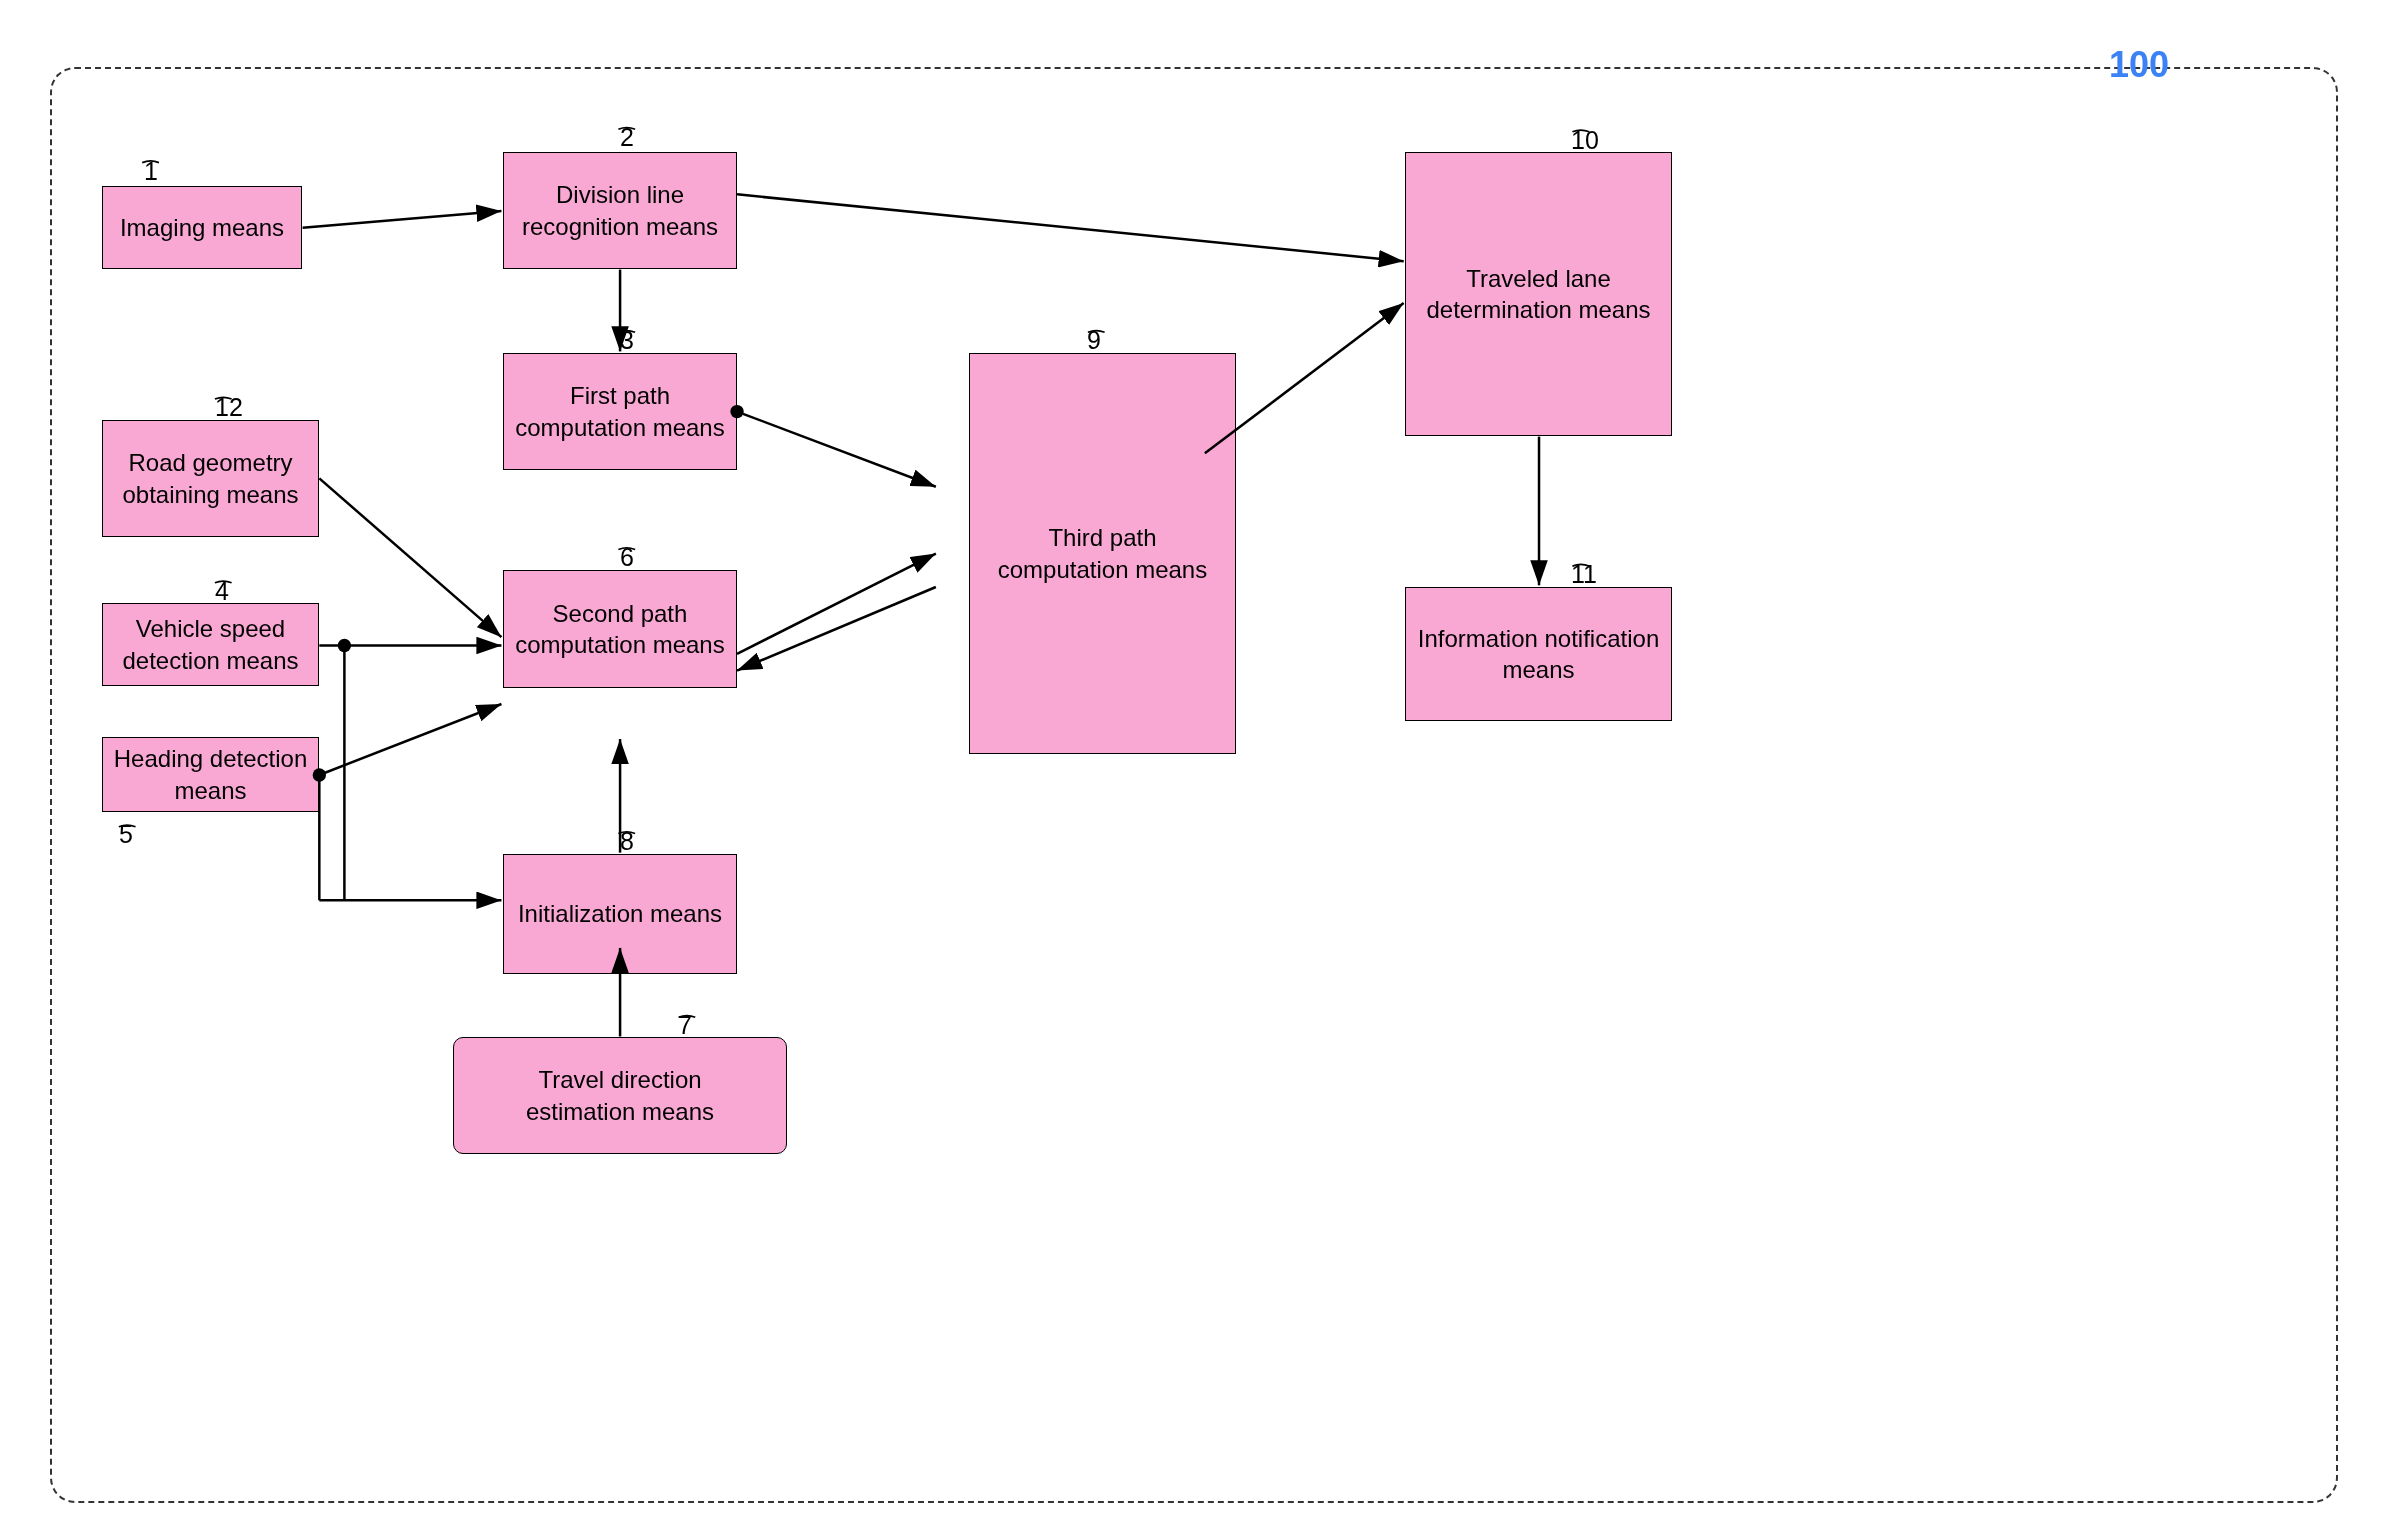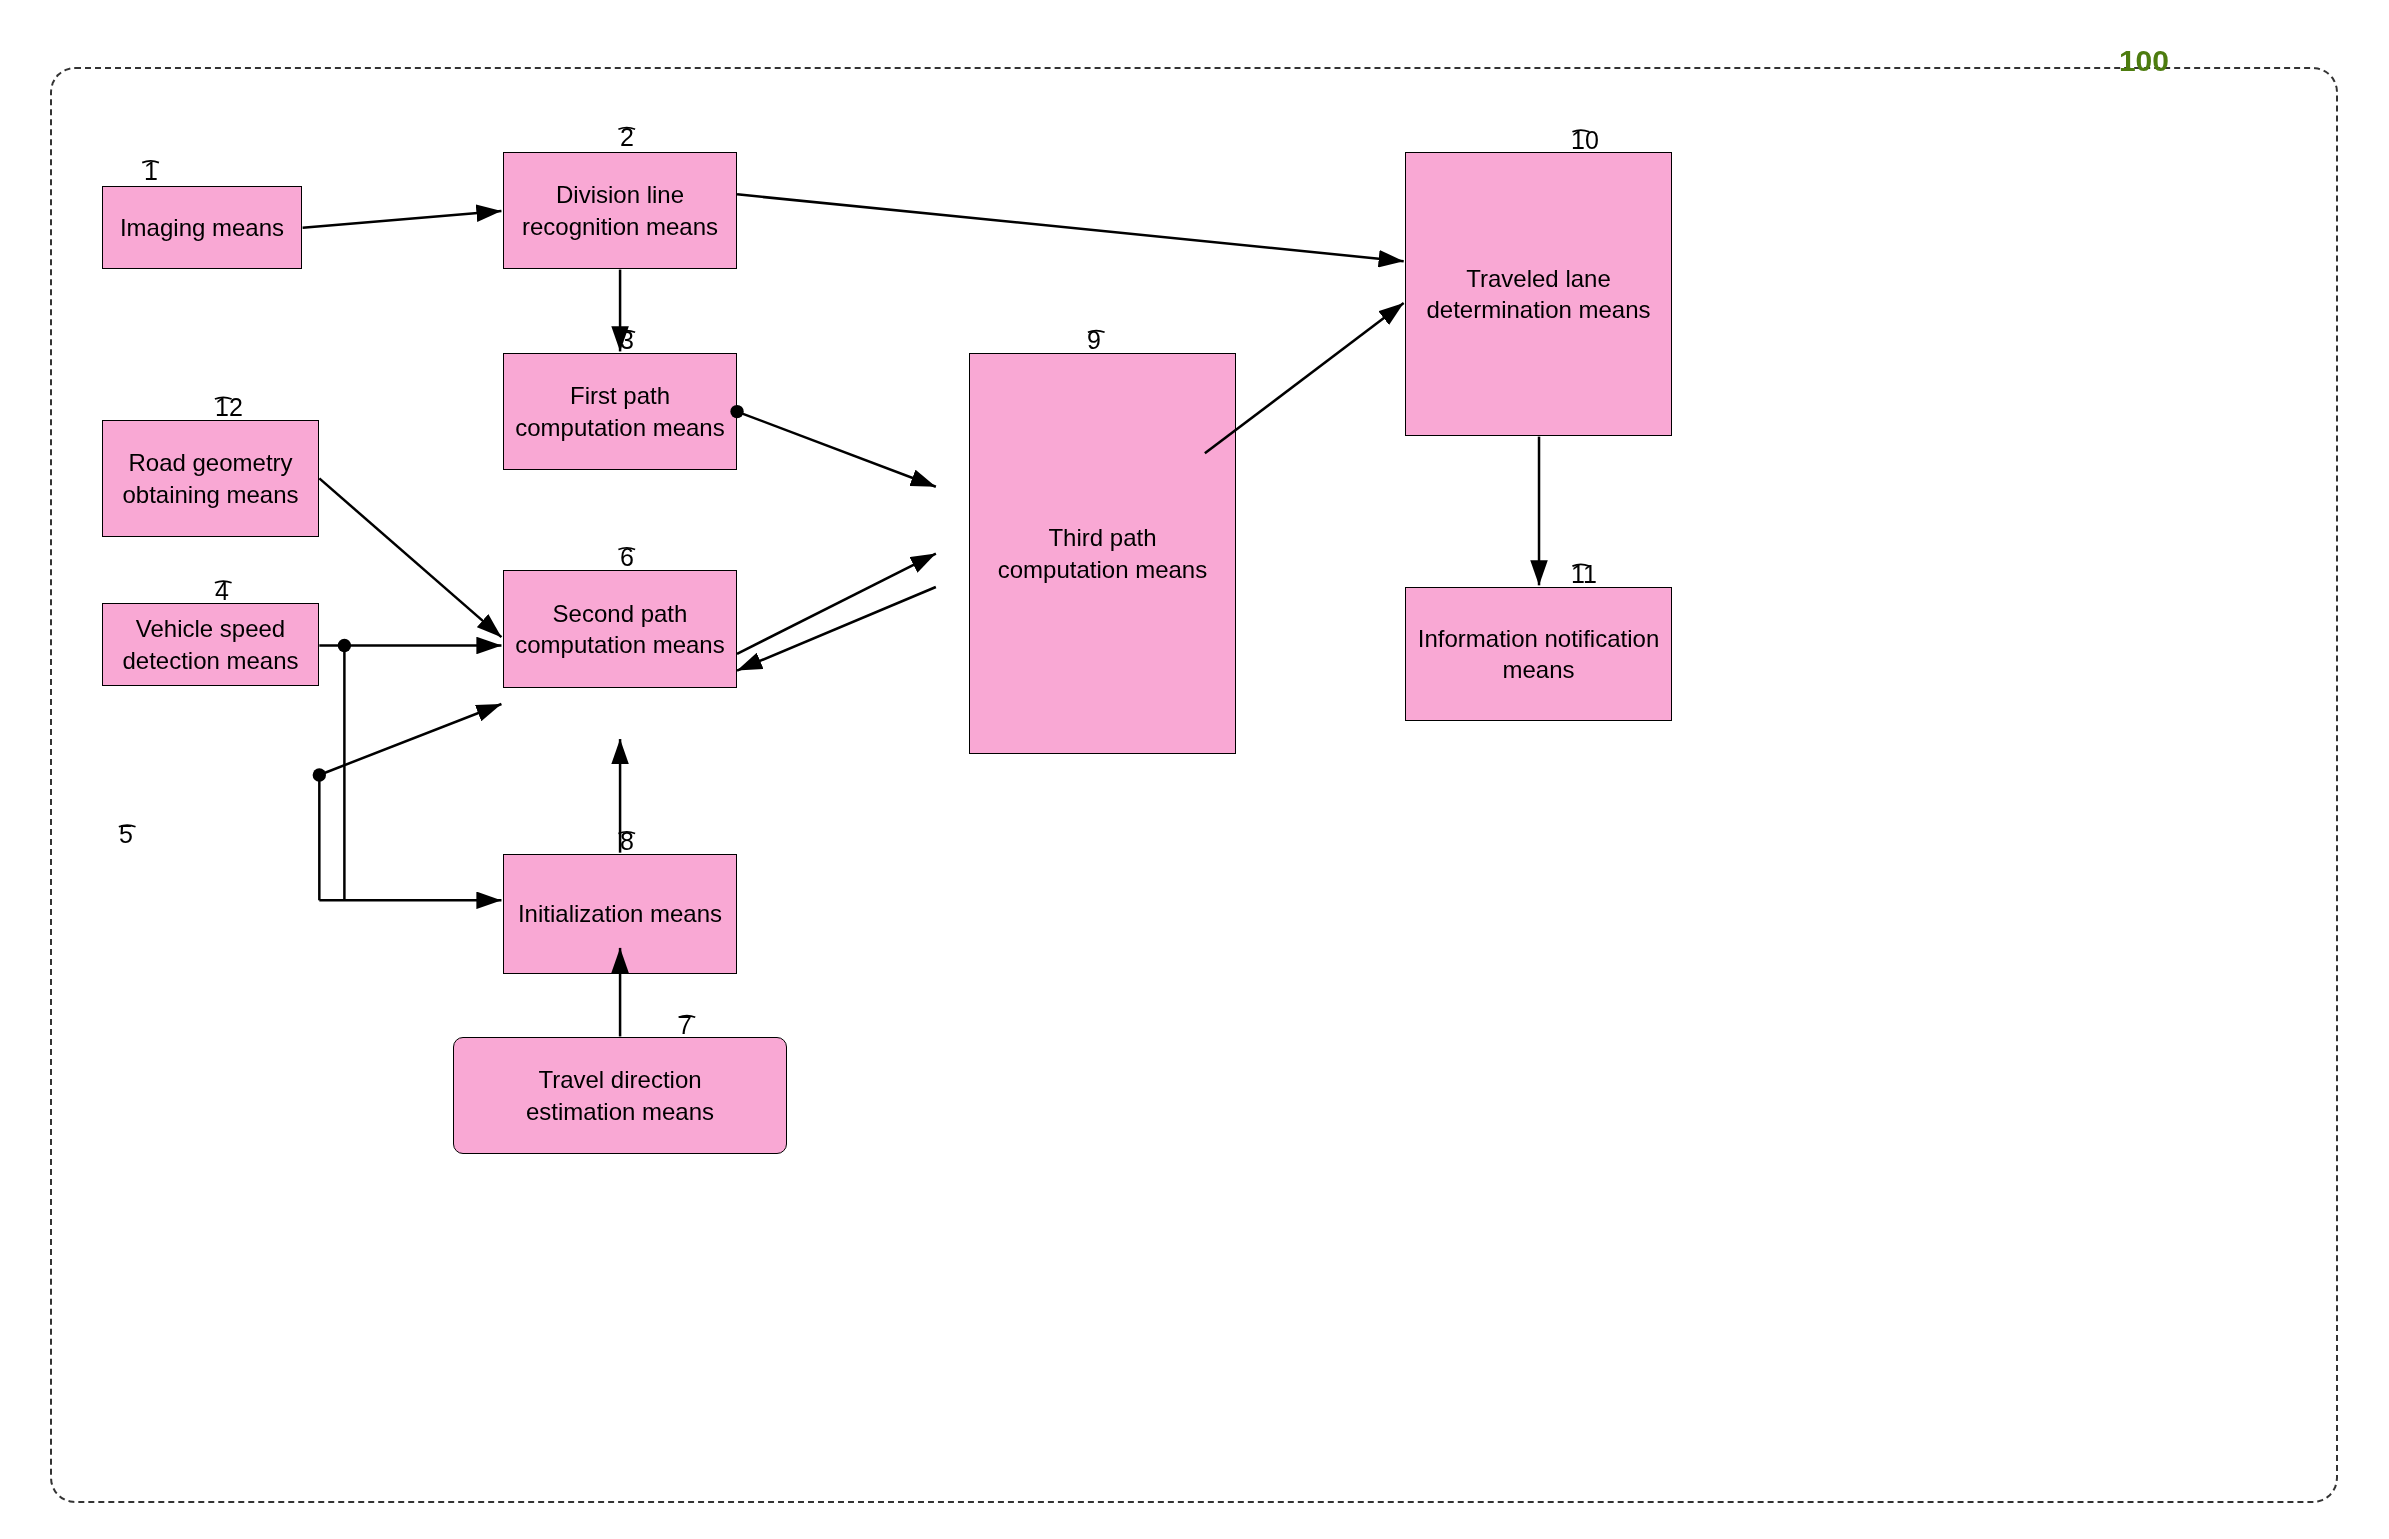--- a/index.html
+++ b/index.html
@@ -18,23 +18,23 @@
       width: 2288px;
       height: 1436px;
       border: 2.5px dashed #333;
       border-radius: 25px;
       background: #fff;
     }
     .label-100 {
       position: absolute;
       top: -25px;
       right: 167px;
-      font-size: 30px;
+      font-size: 36px;
       font-weight: bold;
-      color: #4d7c0f;
+      color: #3b82f6;
     }
     .block {
       position: absolute;
       border: 1.7px solid #000;
       background: #f9a8d4;
       display: flex;
       align-items: center;
       justify-content: center;
       text-align: center;
       font-size: 24px;
@@ -79,20 +79,23 @@
   <div class="block" style="left:50px; top:351px; width:217px; height:117px;">
     <span>Road geometry<br>obtaining means</span>
   </div>
   <span class="num-label" style="left:163px; top:324px;">12</span>
 
   <div class="block" style="left:50px; top:534px; width:217px; height:83px;">
     <span>Vehicle speed<br>detection means</span>
   </div>
   <span class="num-label" style="left:163px; top:508px;">4</span>
 
+  <div class="block" style="left:50px; top:668px; width:217px; height:75px;">
+    <span>Heading detection means</span>
+  </div>
   <span class="num-label" style="left:67px; top:751px;">5</span>
 
   <div class="block" style="left:451px; top:501px; width:234px; height:118px;">
     <span>Second path<br>computation means</span>
   </div>
   <span class="num-label" style="left:568px; top:474px;">6</span>
 
   <div class="block" style="left:451px; top:785px; width:234px; height:120px;">
     <span>Initialization means</span>
   </div>

